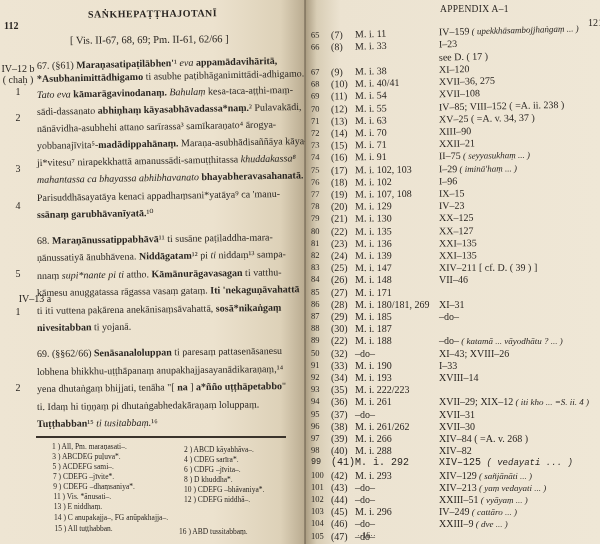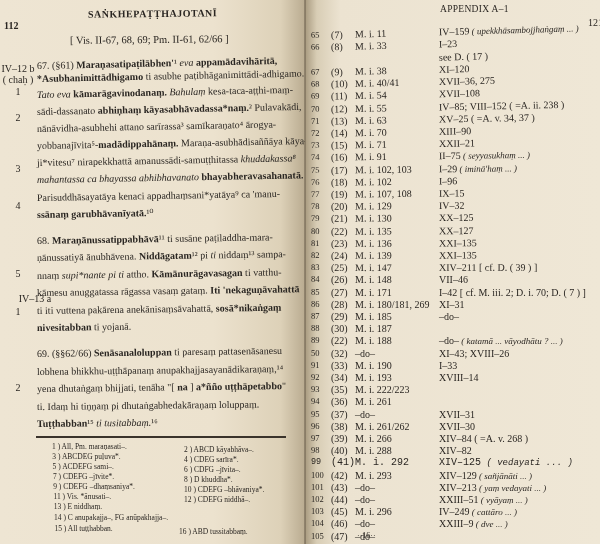--- a/index.html
+++ b/index.html
@@ -200,21 +200,21 @@
         <div class="row" style="top: 158.9px; transform: rotate(-0.56deg); transform-origin: left center;">
           <span class="c-no">77</span>
           <span class="c-seq">(19)</span>
           <span class="c-ref">M. i. 107, 108</span>
           <span class="c-vis"><span>IX–15</span></span>
         </div>
         <div class="row" style="top: 171.1px; transform: rotate(-0.48deg); transform-origin: left center;">
           <span class="c-no">78</span>
           <span class="c-seq">(20)</span>
           <span class="c-ref">M. i. 129</span>
-          <span class="c-vis"><span>IV–32</span></span>
+          <span class="c-vis"><span>IV–23</span></span>
         </div>
         <div class="row" style="top: 183.3px; transform: rotate(-0.4deg); transform-origin: left center;">
           <span class="c-no">79</span>
           <span class="c-seq">(21)</span>
           <span class="c-ref">M. i. 130</span>
           <span class="c-vis"><span>XX–125</span></span>
         </div>
         <div class="row" style="top: 195.5px; transform: rotate(-0.32deg); transform-origin: left center;">
           <span class="c-no">80</span>
           <span class="c-seq">(22)</span>
@@ -242,21 +242,20 @@
         <div class="row" style="top: 244.3px; transform: rotate(0deg); transform-origin: left center;">
           <span class="c-no">84</span>
           <span class="c-seq">(26)</span>
           <span class="c-ref">M. i. 148</span>
           <span class="c-vis"><span>VII–46</span></span>
         </div>
         <div class="row" style="top: 256.5px; transform: rotate(0deg); transform-origin: left center;">
           <span class="c-no">85</span>
           <span class="c-seq">(27)</span>
           <span class="c-ref">M. i. 171</span>
-          <span class="c-vis"><span>I–42 [ cf. M. iii. 2; D. i. 70; D. ( 7 ) ]</span></span>
         </div>
         <div class="row" style="top: 268.7px; transform: rotate(0deg); transform-origin: left center;">
           <span class="c-no">86</span>
           <span class="c-seq">(28)</span>
           <span class="c-ref">M. i. 180/181, 269</span>
           <span class="c-vis"><span>XI–31</span></span>
         </div>
         <div class="row" style="top: 280.9px; transform: rotate(0deg); transform-origin: left center;">
           <span class="c-no">87</span>
           <span class="c-seq">(29)</span>
@@ -294,20 +293,21 @@
         </div>
         <div class="row" style="top: 354.1px; transform: rotate(0deg); transform-origin: left center;">
           <span class="c-no">93</span>
           <span class="c-seq">(35)</span>
           <span class="c-ref">M. i. 222/223</span>
         </div>
         <div class="row" style="top: 366.3px; transform: rotate(0deg); transform-origin: left center;">
           <span class="c-no">94</span>
           <span class="c-seq">(36)</span>
           <span class="c-ref">M. i. 261</span>
+          <span class="c-vis"><span>XVII–29; XIX–12</span><i> ( iti kho ... =S. ii. 4 )</i></span>
         </div>
         <div class="row" style="top: 378.5px; transform: rotate(0deg); transform-origin: left center;">
           <span class="c-no">95</span>
           <span class="c-seq">(37)</span>
           <span class="c-ref">   –do–</span>
           <span class="c-vis"><span>XVII–31</span></span>
         </div>
         <div class="row" style="top: 390.7px; transform: rotate(0deg); transform-origin: left center;">
           <span class="c-no">96</span>
           <span class="c-seq">(38)</span>

